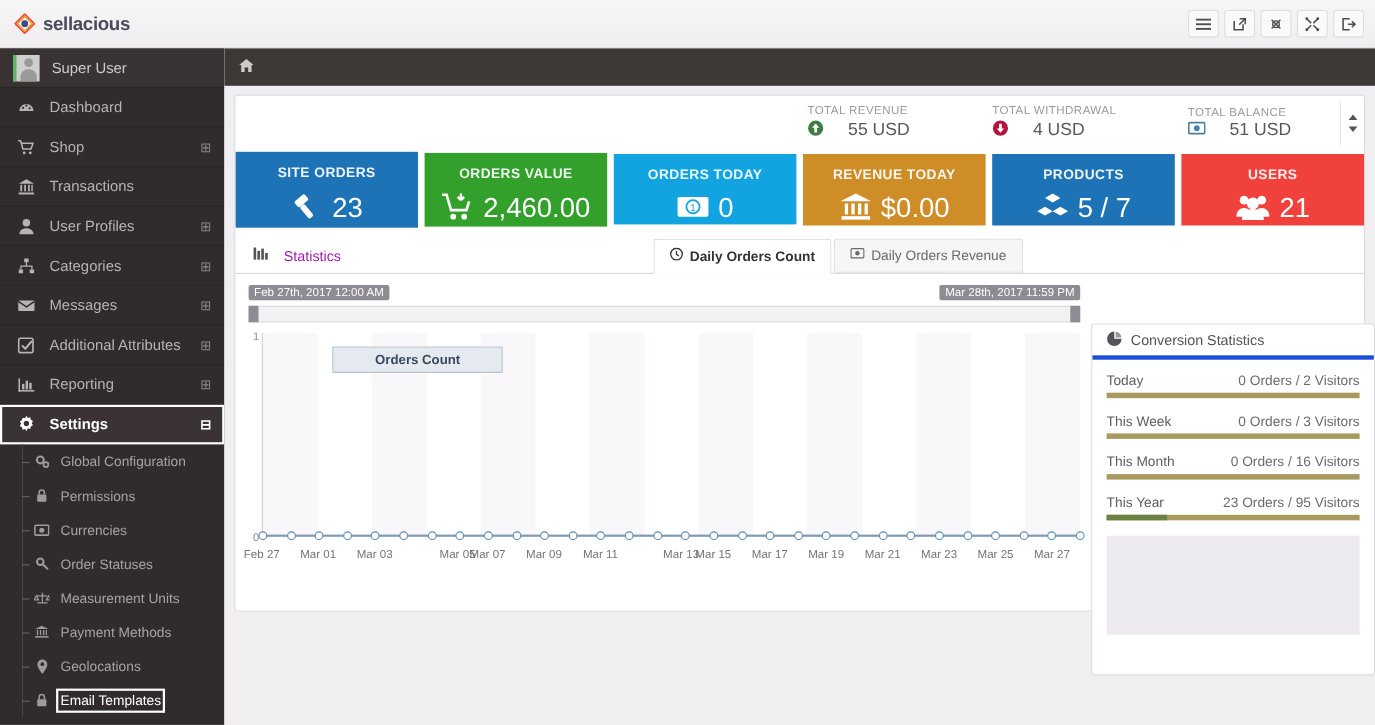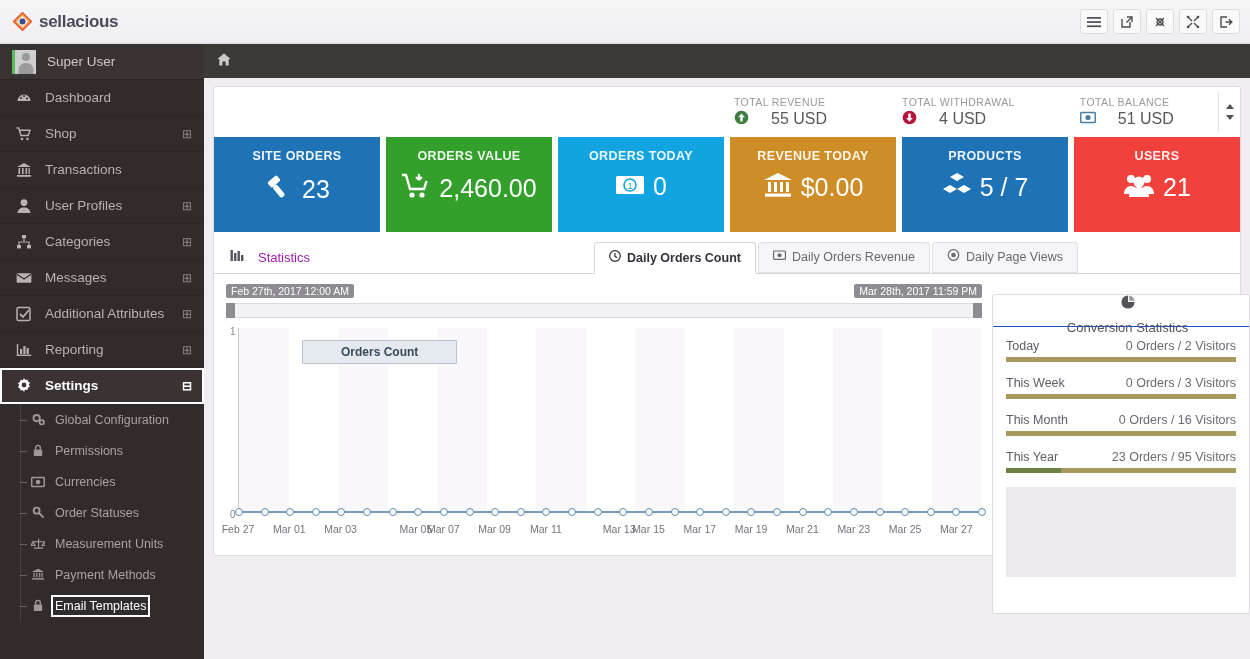--- a/index.html
+++ b/index.html
@@ -121,21 +121,21 @@
   .sum-value {
     font-size: 16px; color: #5a575c; display: flex; align-items: center; gap: 22px;
   }
   .sum-spacer { flex: 1; }
   .sum-scroll {
     width: 22px; height: 40px; display: flex; align-items: center;
     justify-content: center; color: #55525a; border-left: 1px solid #e6e3e8;
   }
 
   
-  .cards { display: flex; gap: 6px; padding: 0 0 0 0; height: 95px; }
+  .cards { display: flex; gap: 6px; padding: 0 0 0 0; height: 70px; align-items: center; }
   .card {
     flex: 1; position: relative; color: #fff;
     display: flex; flex-direction: column; align-items: center;
     padding-top: 12px; cursor: pointer;
   }
   .card-title {
     font-size: 12.5px; font-weight: bold; letter-spacing: 0.4px;
     color: rgba(255,255,255,0.92);
   }
   .card-body {
@@ -229,22 +229,21 @@
   
   .panel-right {
     position: absolute; top: 250px; right: 0px;
     width: 258px; background: #fff;
     border: 1px solid #dedbe0; border-radius: 3px;
     height: 320px; overflow: hidden;
   }
   .pr-head {
     height: 32px; display: flex; align-items: center; gap: 8px;
     padding-left: 13px; font-size: 13px; color: #55525a;
-    border-bottom: 1px solid #1d4ed8;
-    flex-direction: column;
+    border-bottom: 4px solid #1d4ed8;
   }
   .conv-list { padding: 12px 13px 0 13px; }
   .conv-row { margin-bottom: 14px; }
   .conv-top {
     display: flex; justify-content: space-between; align-items: baseline;
     font-size: 12.5px; color: #5f5c64; margin-bottom: 4px;
   }
   .conv-val { color: #6d6a72; }
   .conv-bar { height: 5px; background: #a89a5e; position: relative; }
   .conv-bar-fill { position: absolute; left: 0; top: 0; bottom: 0; background: #6b8243; }
@@ -482,20 +481,29 @@
             <rect x="2.8" y="5" width="1.4" height="5.4" fill="#a09999"></rect>
             <rect x="6" y="5" width="1.4" height="5.4" fill="#a09999"></rect>
             <rect x="9.2" y="5" width="1.4" height="5.4" fill="#a09999"></rect>
             <rect x="12" y="5" width="1.3" height="5.4" fill="#a09999"></rect>
             <rect x="1" y="11.3" width="14" height="1.6" fill="#a09999"></rect>
           </svg>
       </span>
       <span class="si-label">Payment Methods</span>
     </div>
 
+    <div class="sub-item">
+      <span class="si-ico">
+        <svg width="11" height="14" viewBox="0 0 11 14">
+            <path d="M5.5 0.5C3 .5 1 2.5 1 5c0 3.4 4.5 8.5 4.5 8.5S10 8.4 10 5c0-2.5-2-4.5-4.5-4.5z" fill="#a09999"></path>
+            <circle cx="5.5" cy="4.8" r="1.7" fill="#312b2b"></circle>
+          </svg>
+      </span>
+      <span class="si-label">Geolocations</span>
+    </div>
 
     <div class="sub-item selected">
       <span class="si-ico">
         <svg width="12" height="13" viewBox="0 0 12 14">
             <rect x="1.5" y="6" width="9" height="7" rx="1" fill="#a09999"></rect>
             <path d="M3.5 6V4a2.5 2.5 0 015 0v2" fill="none" stroke="#a09999" stroke-width="1.5"></path>
           </svg>
       </span>
       <span class="si-label">Email Templates</span>
     </div>
@@ -673,29 +681,20 @@
         <span>Daily Orders Count</span>
       </div>
       <div class="tab">
         <span>
           <svg width="13" height="11" viewBox="0 0 13 11">
               <rect x="0.6" y="1" width="11.8" height="8.4" rx="1" fill="none" stroke="#6b686f" stroke-width="1.2"></rect>
               <circle cx="6.5" cy="5.2" r="2" fill="#6b686f"></circle>
             </svg>
         </span>
         <span>Daily Orders Revenue</span>
-      </div>
-      <div class="tab">
-        <span>
-          <svg width="13" height="12" viewBox="0 0 13 12">
-              <circle cx="6.5" cy="6" r="5.3" fill="none" stroke="#6b686f" stroke-width="1.2"></circle>
-              <circle cx="6.5" cy="6" r="2.3" fill="#6b686f"></circle>
-            </svg>
-        </span>
-        <span>Daily Page Views</span>
       </div>
       <div class="tabs-fill"></div>
     </div>
 
     <div class="chartwrap" style="width:780px">
       <div class="range-row">
         <span class="range-pill left">Feb 27th, 2017 12:00 AM</span>
         <span class="range-pill right">Mar 28th, 2017 11:59 PM</span>
       </div>
       <div class="slider">

